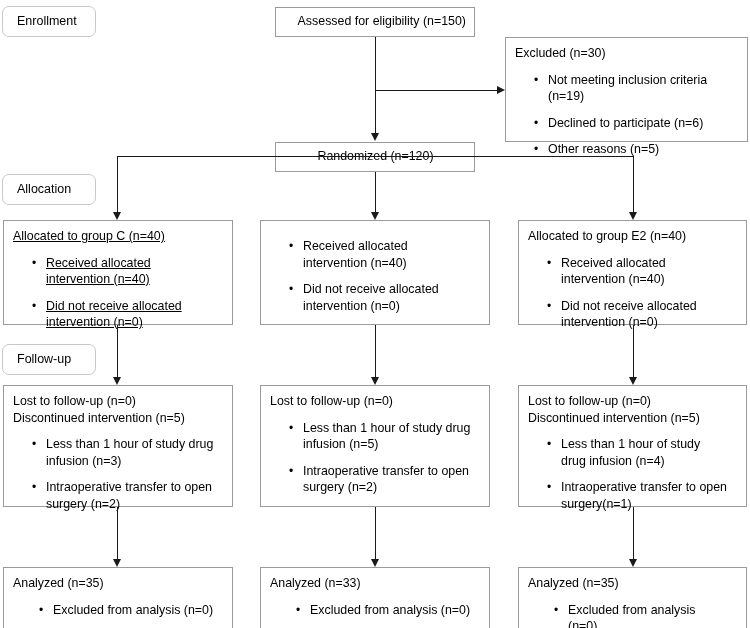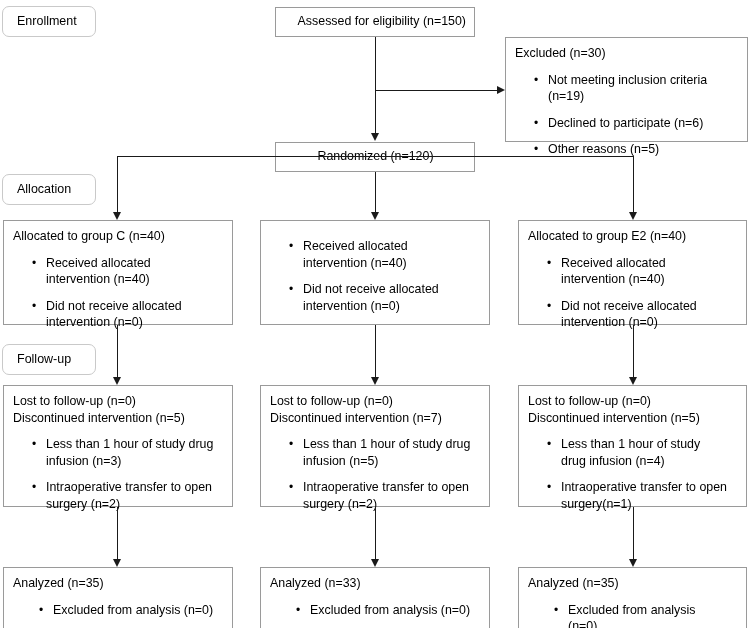--- a/index.html
+++ b/index.html
@@ -112,21 +112,21 @@
   <div class="arrow-right" style="left:497px;top:81.5px;"></div>
 
   <div class="vline" style="left:375px;top:168px;height:40px;"></div>
   <div class="hline" style="left:117px;top:152px;width:517px;"></div>
   <div class="vline" style="left:117px;top:152px;height:56px;"></div>
   <div class="vline" style="left:633px;top:152px;height:56px;"></div>
   <div class="arrow-down" style="left:112.5px;top:208px;"></div>
   <div class="arrow-down" style="left:370.5px;top:208px;"></div>
   <div class="arrow-down" style="left:628.5px;top:208px;"></div>
 
-  <div class="box" style="left:3px;top:216px;width:230px;height:105px;">
+  <div class="box" style="left:3px;top:216px;width:230px;height:105px;text-decoration:underline;">
     <span class="hdr">Allocated to group C (n=40)</span>
     <ul>
       <li>Received allocated intervention (n=40)</li>
       <li>Did not receive allocated intervention (n=0)</li>
     </ul>
   </div>
 
   <div class="box" style="left:260px;top:216px;width:230px;height:105px;">
     <ul>
       <li>Received allocated intervention (n=40)</li>
@@ -153,21 +153,20 @@
     <span class="hdr">Lost to follow-up (n=0)</span>
     <span class="hdr">Discontinued intervention (n=5)</span>
     <ul>
       <li>Less than 1 hour of study drug infusion (n=3)</li>
       <li>Intraoperative transfer to open surgery (n=2)</li>
     </ul>
   </div>
 
   <div class="box" style="left:260px;top:381px;width:230px;height:122px;">
     <span class="hdr">Lost to follow-up (n=0)</span>
-    <span class="hdr">Discontinued intervention (n=7)</span>
     <ul>
       <li>Less than 1 hour of study drug infusion (n=5)</li>
       <li>Intraoperative transfer to open surgery (n=2)</li>
     </ul>
   </div>
 
   <div class="box" style="left:518px;top:381px;width:229px;height:122px;">
     <span class="hdr">Lost to follow-up (n=0)</span>
     <span class="hdr">Discontinued intervention (n=5)</span>
     <ul>

